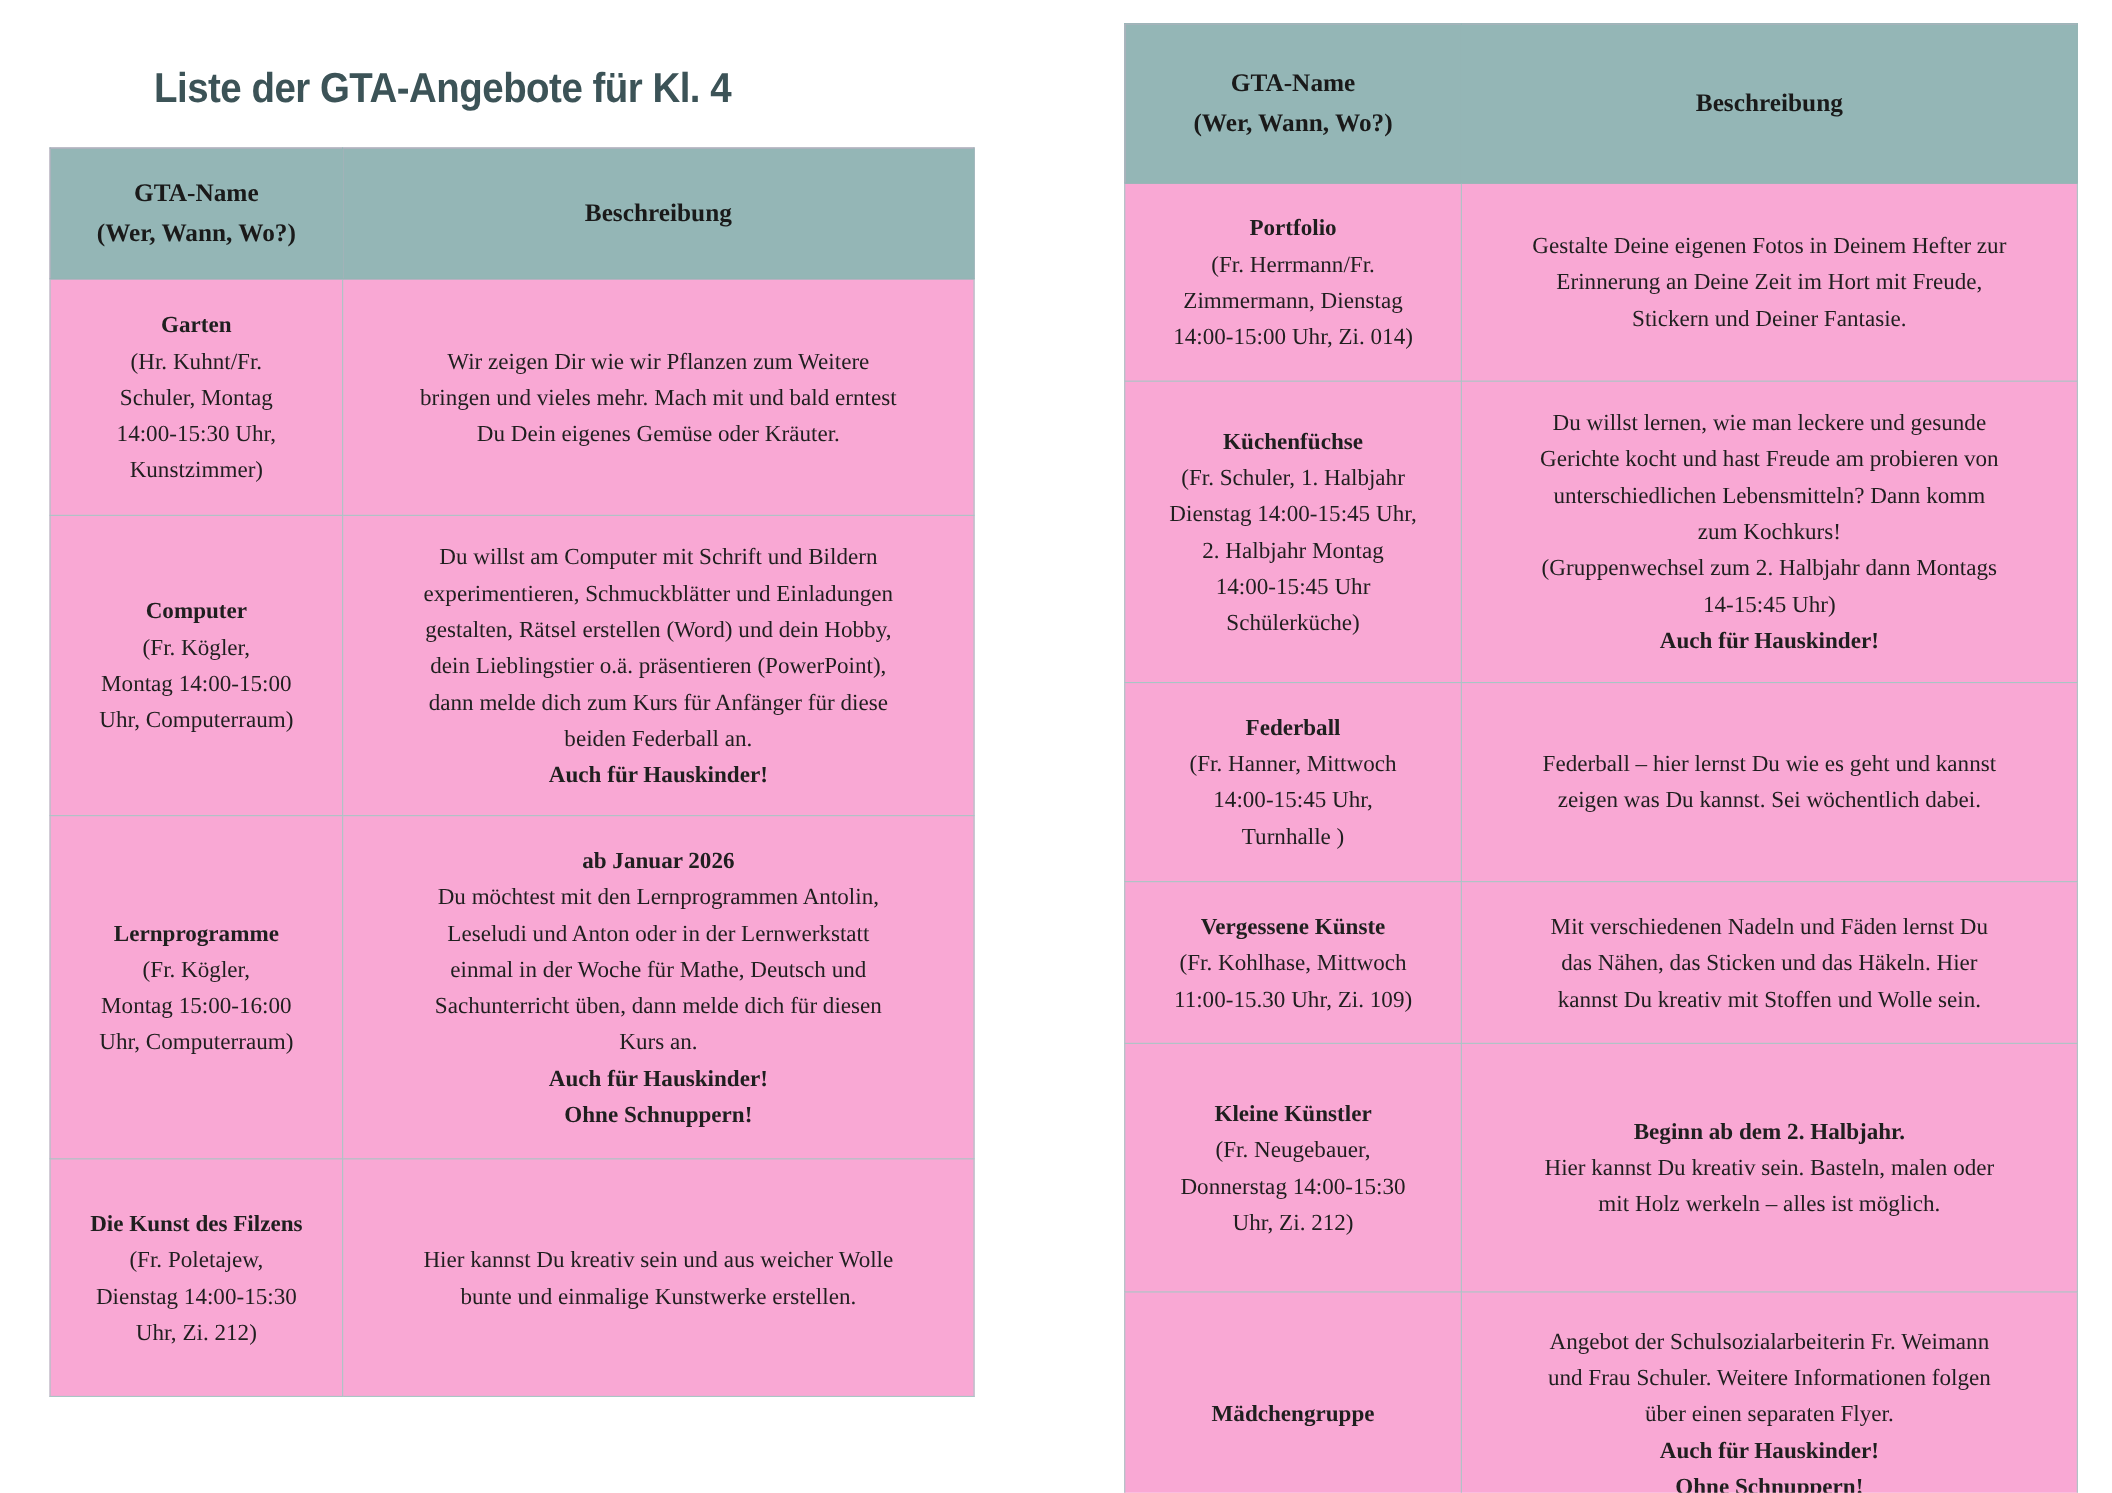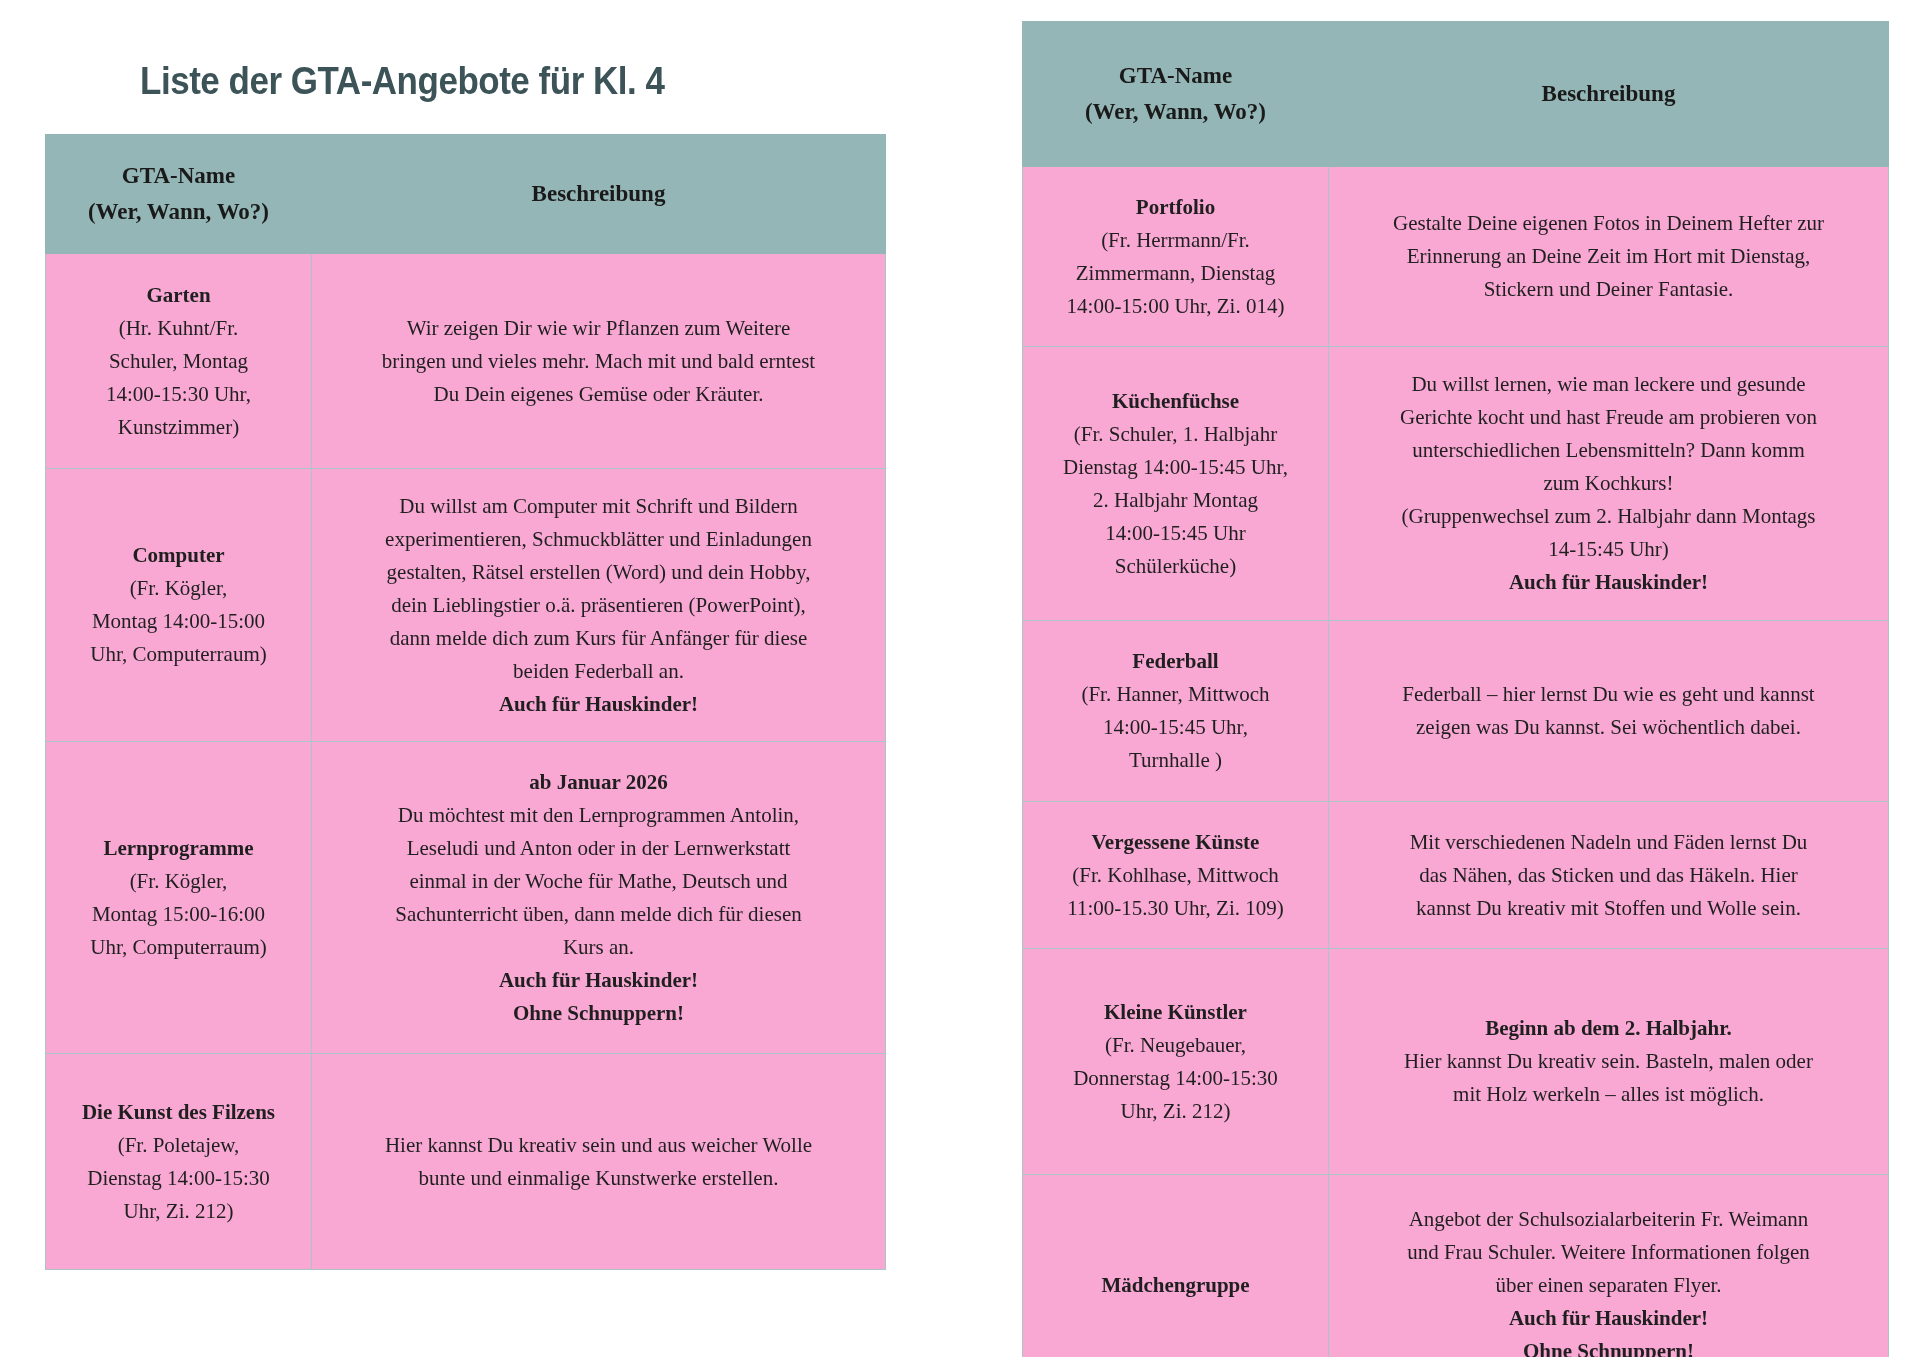--- a/index.html
+++ b/index.html
@@ -139,21 +139,21 @@
   <tbody id="right-body">
       <tr style="height: 180px;">
         <td class="name-cell">
           <span class="bold-line">Portfolio</span>
           <span class="line">(Fr. Herrmann/Fr.</span>
           <span class="line">Zimmermann, Dienstag</span>
           <span class="line">14:00-15:00 Uhr, Zi. 014)</span>
         </td>
         <td>
           <span class="line">Gestalte Deine eigenen Fotos in Deinem Hefter zur</span>
-          <span class="line">Erinnerung an Deine Zeit im Hort mit Dienstag,</span>
+          <span class="line">Erinnerung an Deine Zeit im Hort mit Freude,</span>
           <span class="line">Stickern und Deiner Fantasie.</span>
         </td>
       </tr>
       <tr style="height: 274px;">
         <td class="name-cell">
           <span class="bold-line">Küchenfüchse</span>
           <span class="line">(Fr. Schuler, 1. Halbjahr</span>
           <span class="line">Dienstag 14:00-15:45 Uhr,</span>
           <span class="line">2. Halbjahr Montag</span>
           <span class="line">14:00-15:45 Uhr</span>

